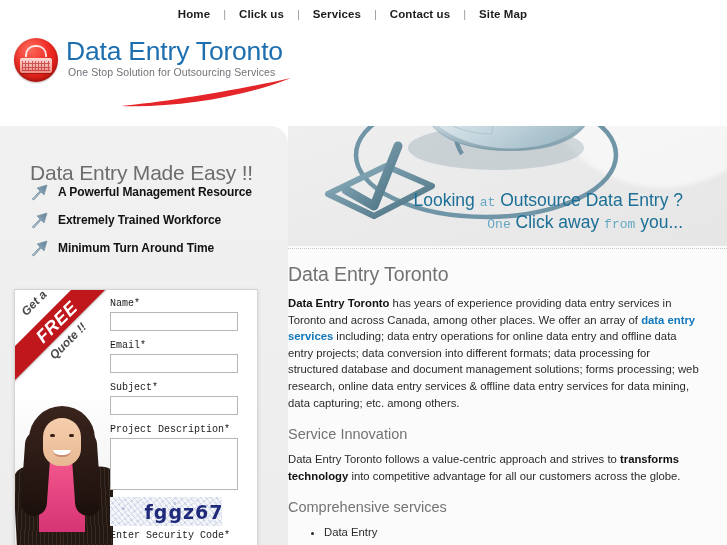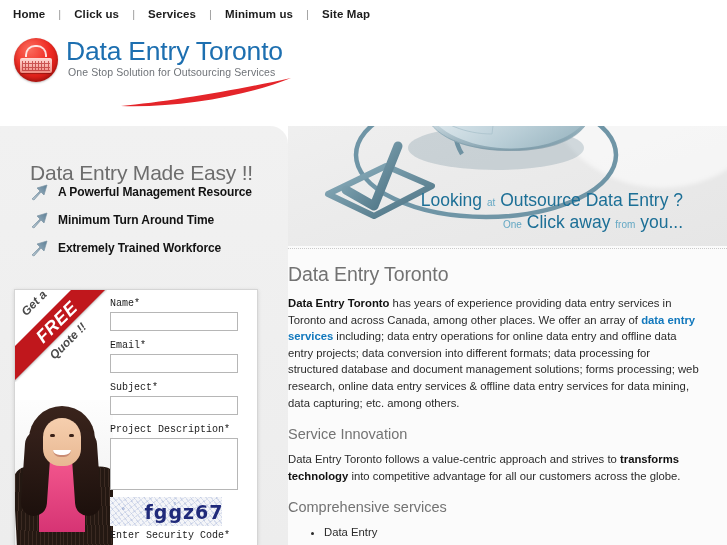--- a/index.html
+++ b/index.html
@@ -15,21 +15,21 @@
     width: 727px; height: 545px;
     background: #ffffff;
     overflow: hidden;
   }
 
   
   #topnav {
     position: absolute; top: 0; left: 0;
     width: 727px; height: 28px;
     background: #ffffff;
-    display: flex; align-items: center; justify-content: flex-start;
+    display: flex; align-items: center; justify-content: center;
     padding-right: 22px;
   }
   .nav-item {
     font-size: 11.5px; font-weight: bold; color: #1c1c1c;
     letter-spacing: 0.1px;
     padding: 0 13px;
     text-decoration: none;
     white-space: nowrap;
   }
   .nav-sep { color: #9a9a9a; font-size: 11px; font-weight: normal; }
@@ -105,21 +105,21 @@
   #mouse-art { position: absolute; left: 18px; top: 2px; }
   #hero-text {
     position: absolute; left: 0; top: 162px; width: 439px;
     text-align: right; padding-right: 44px;
     line-height: 1.18;
   }
   #hero-line1 { font-size: 17.5px; white-space: nowrap; }
   #hero-line2 { font-size: 17.5px; white-space: nowrap; margin-top: 1px; }
   .hl-strong { color: #1c6f96; }
   .hl-soft   { color: #64a8c4; }
-  .hl-small  { font-size: 10px; }
+  .hl-small  { font-size: 13px; font-family: Liberation Mono, monospace; }
 
   
   #leftcol {
     position: absolute; top: 126px; left: 0;
     width: 288px; height: 419px;
     background: linear-gradient(#f1f1f1, #ededed);
     border-top-right-radius: 18px;
   }
   #left-heading {
     position: absolute; top: 35px; left: 30px;
@@ -288,21 +288,21 @@
 
 <div id="page">
 
   <div id="topnav">
     <a class="nav-item" href="#">Home</a>
     <span class="nav-sep">|</span>
     <a class="nav-item" href="#">Click us</a>
     <span class="nav-sep">|</span>
     <a class="nav-item" href="#">Services</a>
     <span class="nav-sep">|</span>
-    <a class="nav-item" href="#">Minimum us</a>
+    <a class="nav-item" href="#">Contact us</a>
     <span class="nav-sep">|</span>
     <a class="nav-item" href="#">Site Map</a>
   </div>
 
   <div id="hero">
     <div id="hero-shine"></div>
 
     <svg id="mouse-art" width="400" height="190" viewBox="0 0 400 190">
       <defs>
         <linearGradient id="mbody" x1="0" y1="0" x2="1" y2="1">
@@ -399,29 +399,29 @@
           </svg>
         </span>
         <span class="feature-label">A Powerful Management Resource</span>
       </li>
       <li class="feature-item">
         <span class="feat-arrow">
           <svg width="20" height="18" viewBox="0 0 20 18">
             <path d="M2 16 L10 8 L7 5 L17 2 L14 12 L11 9 L4 17 Z" fill="url(#ar1)" stroke="#7b93a3" stroke-width=".7"></path>
           </svg>
         </span>
-        <span class="feature-label">Minimum Turn Around Time</span>
+        <span class="feature-label">Extremely Trained Workforce</span>
       </li>
       <li class="feature-item">
         <span class="feat-arrow">
           <svg width="20" height="18" viewBox="0 0 20 18">
             <path d="M2 16 L10 8 L7 5 L17 2 L14 12 L11 9 L4 17 Z" fill="url(#ar1)" stroke="#7b93a3" stroke-width=".7"></path>
           </svg>
         </span>
-        <span class="feature-label">Extremely Trained Workforce</span>
+        <span class="feature-label">Minimum Turn Around Time</span>
       </li>
     </ul>
 
     <div id="quote-card">
 
       <div id="ribbon">
         <div class="band"></div>
         <div class="geta">Get a</div>
         <div class="free">FREE</div>
         <div class="quote">Quote !!</div>

